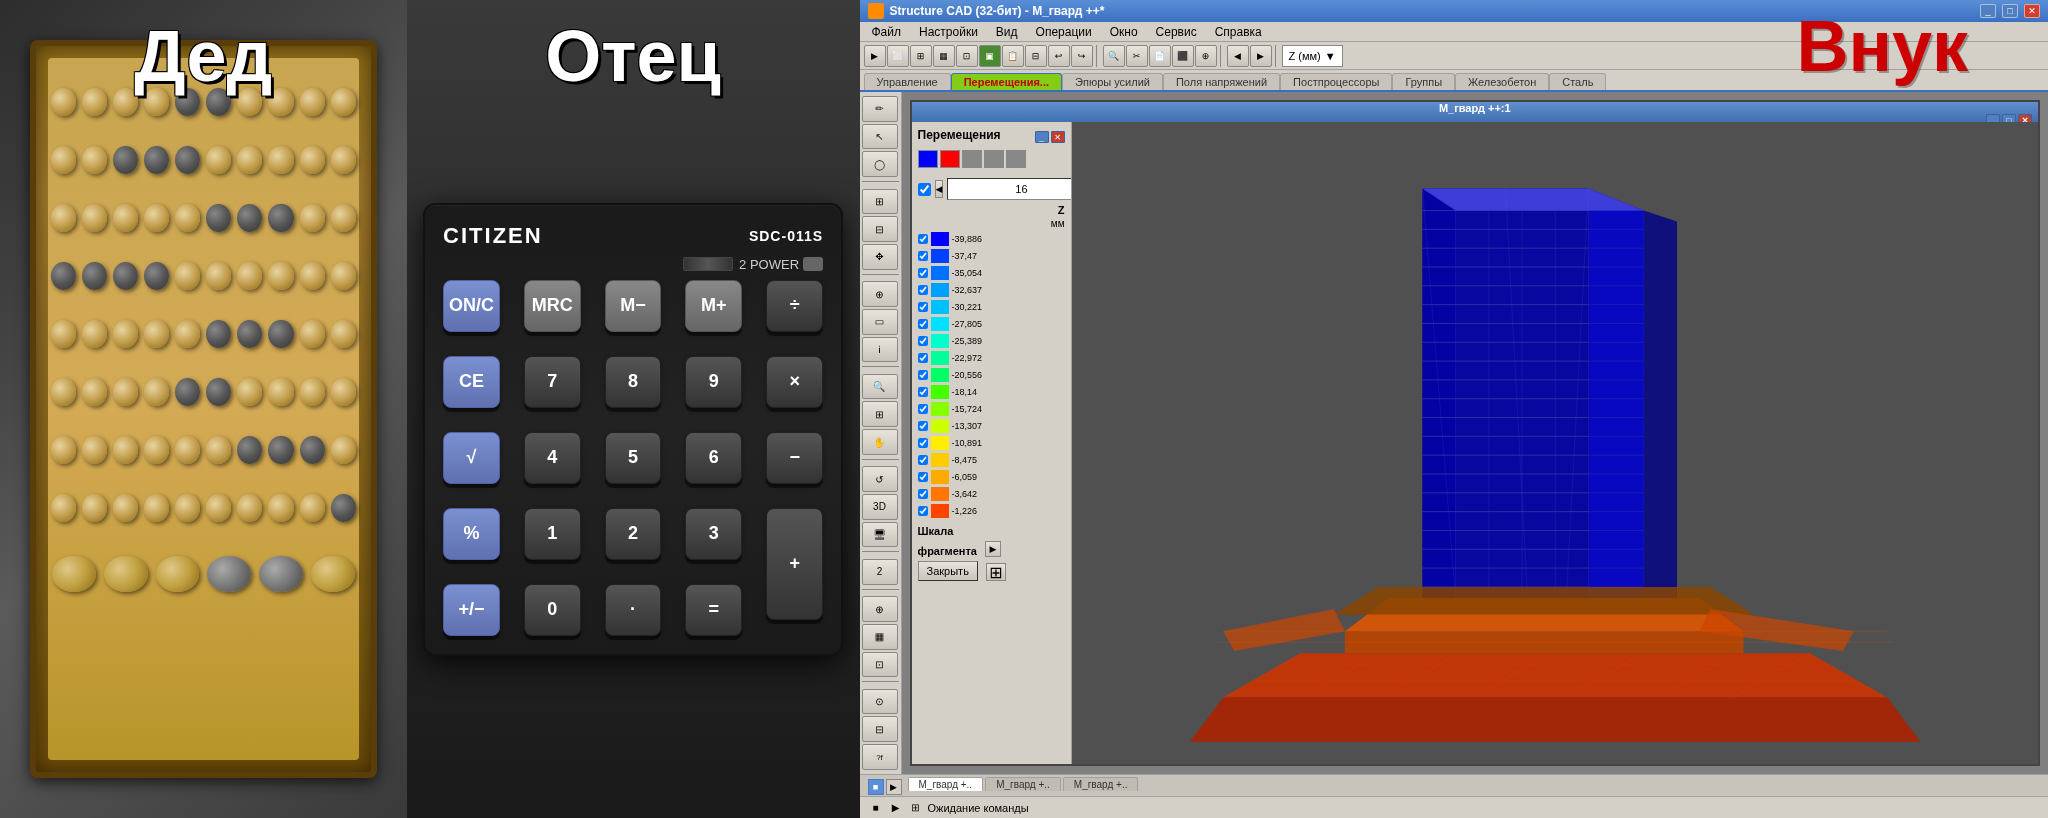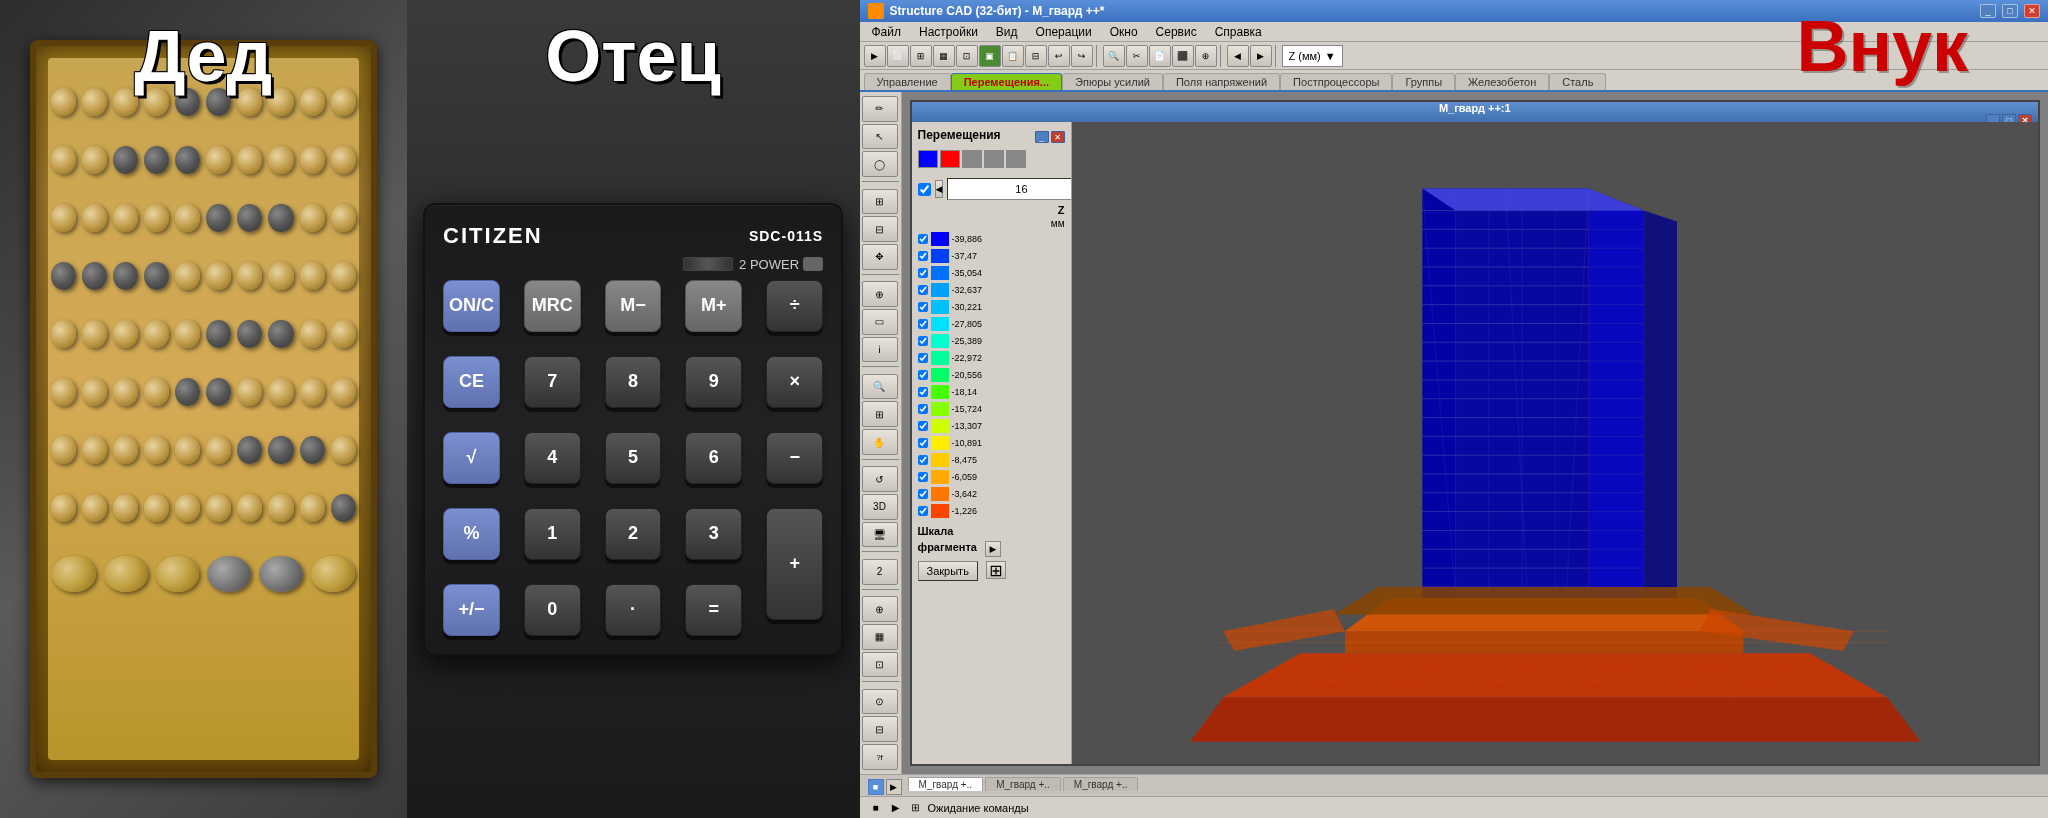--- a/index.html
+++ b/index.html
@@ -527,21 +527,21 @@
     }
 
     .cad-3d-view {
       flex: 1;
       position: relative;
       background: #505050;
       overflow: hidden;
     }
     .legend-footer-row {
       display: flex;
-      align-items: flex-start;
+      align-items: flex-end;
       gap: 8px;
       margin-bottom: 4px;
     }
     .legend-footer-label {
       font-size: 11px;
       font-weight: bold;
     }
     .legend-close-btn {
       height: 20px;
       padding: 0 8px;

